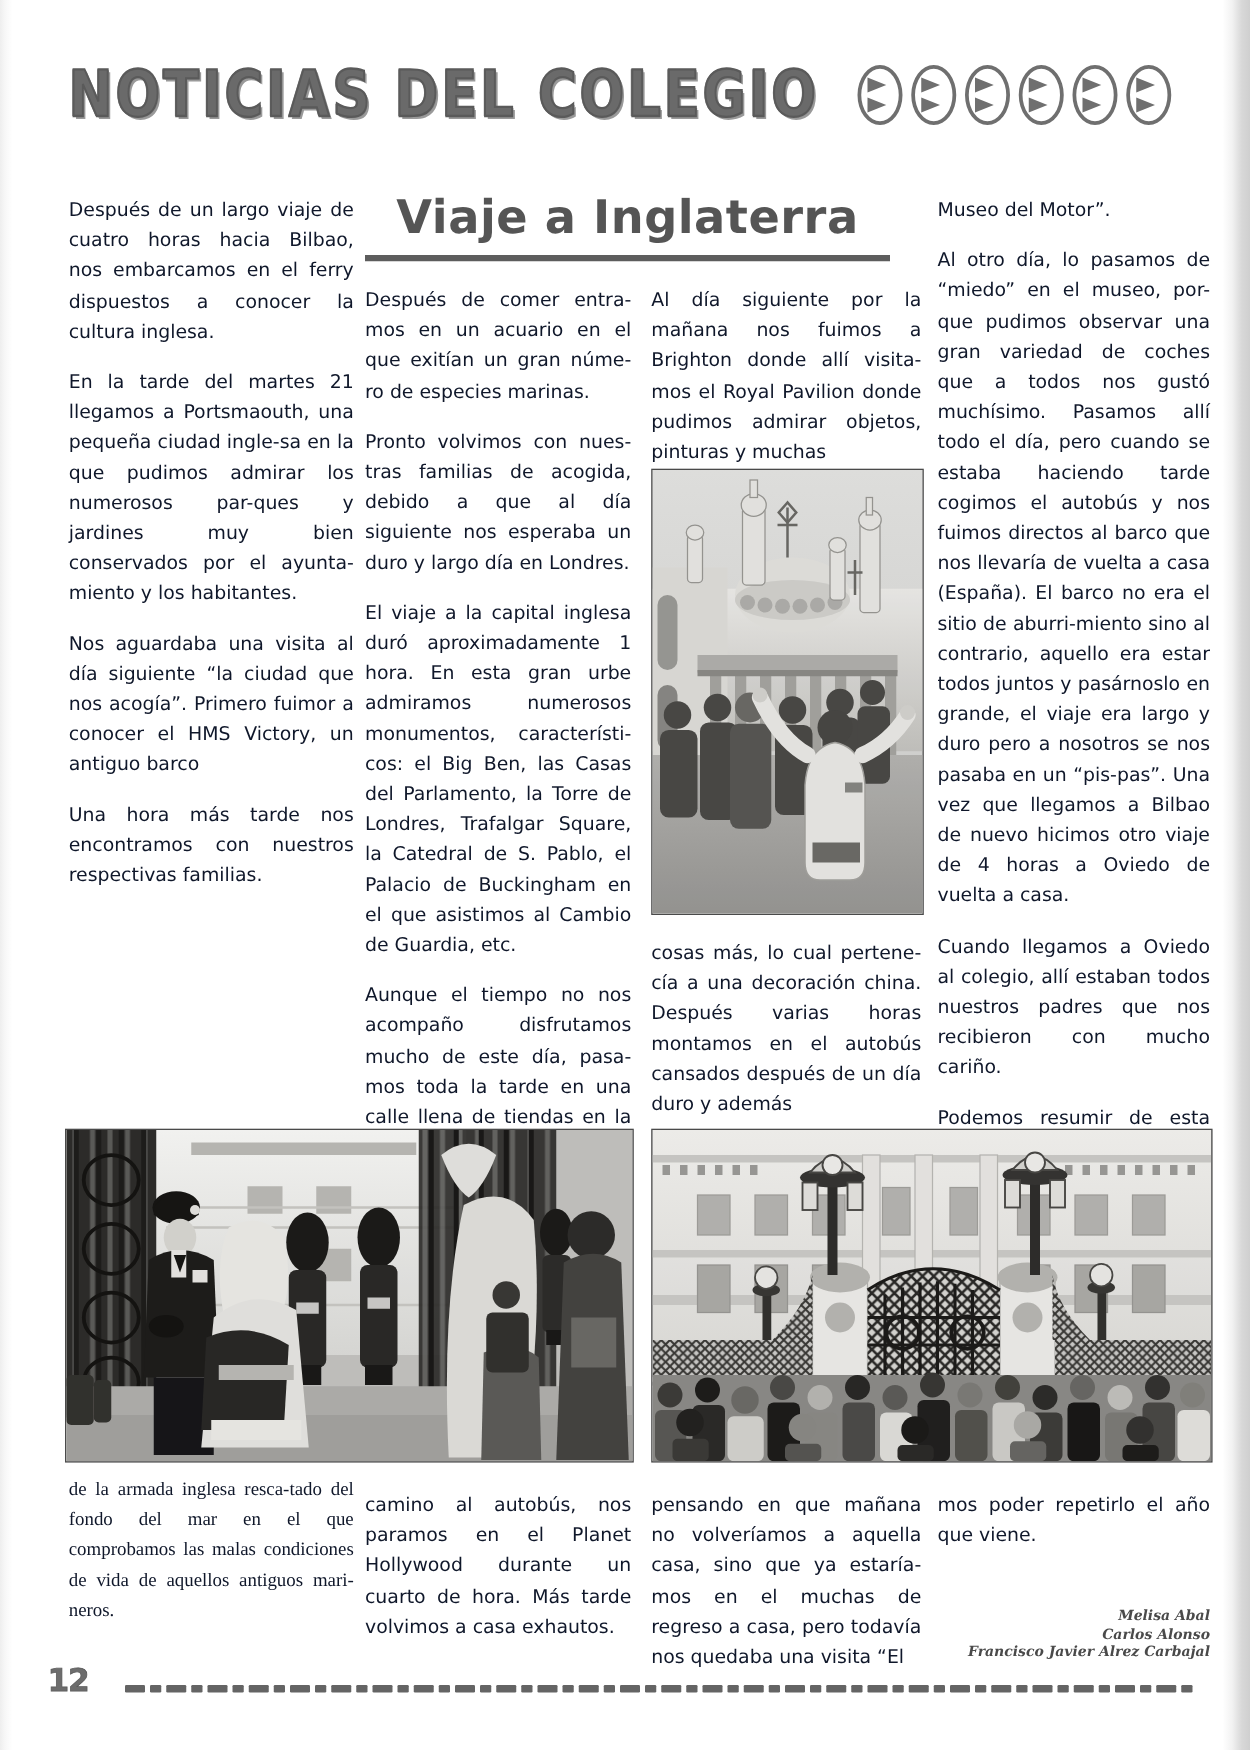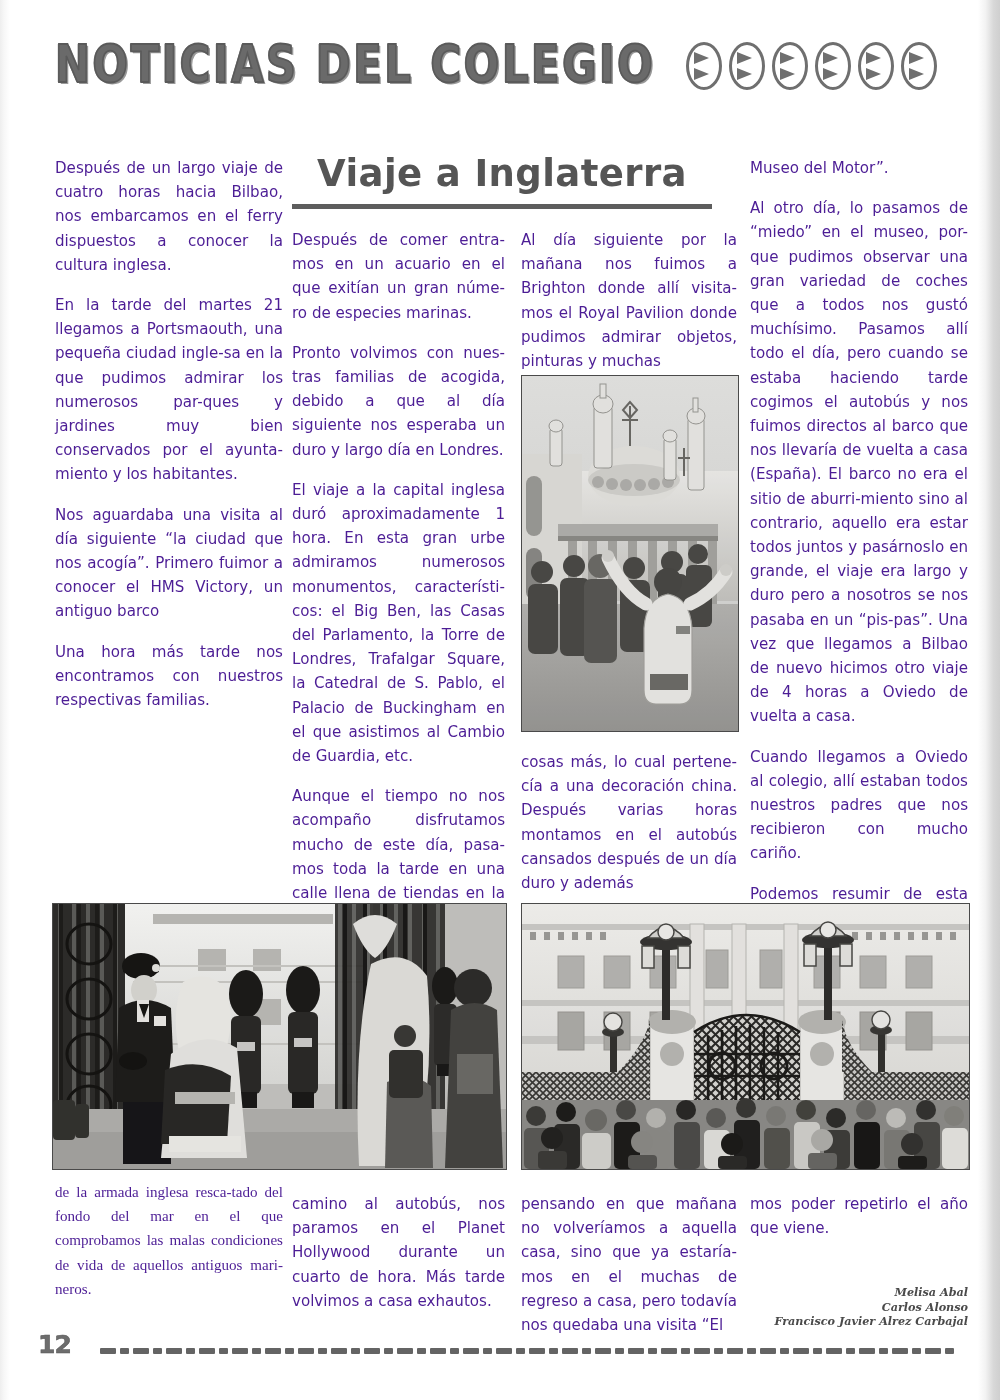--- a/index.html
+++ b/index.html
@@ -33,21 +33,21 @@
   }
 
   
   .masthead {
     position: absolute;
     left: 55px;
     top: 40px;
     width: 900px;
     height: 70px;
     display: flex;
-    align-items: flex-start;
+    align-items: center;
   }
   .masthead-title {
     font-family: "DejaVu Sans", sans-serif;
     font-weight: bold;
     font-size: 41px;
     letter-spacing: 2.5px;
     color: #6a6a6a;
     -webkit-text-stroke: 1.5px #5a5a5a;
     text-shadow:
        1px 1px 0 #8e8e8e,
@@ -117,21 +117,21 @@
     background: #5d5d5d;
     width: 100%;
   }
 
   
   .col {
     position: absolute;
     font-family: "DejaVu Sans", sans-serif;
     font-size: 15.1px;
     line-height: 24.2px;
-    color: #4c1d95;
+    color: #0f172a;
     text-align: justify;
     text-justify: inter-word;
     hyphens: manual;
   }
   .col p {
     margin: 0;
   }
   .col p + p { margin-top: 16px; }
 
   #col1-top   { left: 55px;  top: 156px; width: 228px; }

